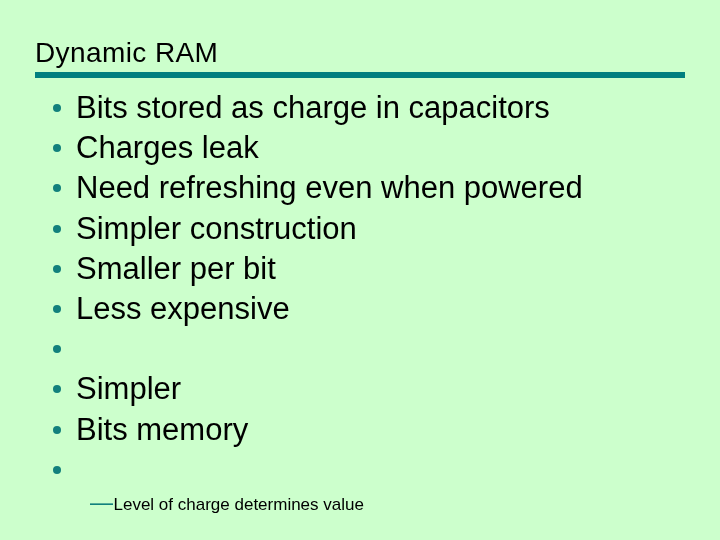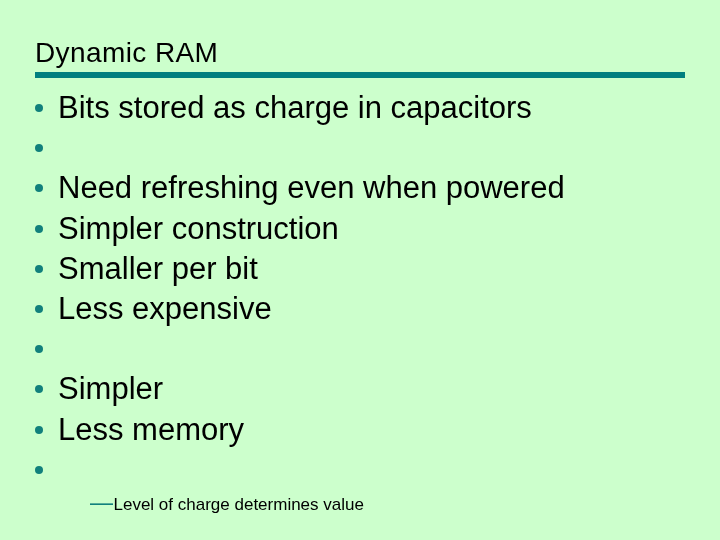--- a/index.html
+++ b/index.html
@@ -41,21 +41,21 @@
     left: 35px;
     top: 72px;
     width: 650px;
     height: 6px;
     background: #007f7f;
   }
 
   
   #bullet-list {
     position: absolute;
-    left: 22px;
+    left: 40px;
     top: 88px;
     width: 660px;
     list-style: none;
     margin: 0;
     padding: 0;
   }
   .bullet-row {
     position: relative;
     height: 40.2px;
     display: flex;
@@ -112,20 +112,21 @@
 
   <div id="title-rule"></div>
 
   <ul id="bullet-list">
     <li class="bullet-row">
       <span class="bullet-marker"></span>
       <span class="bullet-text">Bits stored as charge in capacitors</span>
     </li>
     <li class="bullet-row">
       <span class="bullet-marker"></span>
+      <span class="bullet-text">Charges leak</span>
     </li>
     <li class="bullet-row">
       <span class="bullet-marker"></span>
       <span class="bullet-text">Need refreshing even when powered</span>
     </li>
     <li class="bullet-row">
       <span class="bullet-marker"></span>
       <span class="bullet-text">Simpler construction</span>
     </li>
     <li class="bullet-row">
@@ -138,21 +139,21 @@
     </li>
     <li class="bullet-row">
       <span class="bullet-marker"></span>
     </li>
     <li class="bullet-row">
       <span class="bullet-marker"></span>
       <span class="bullet-text">Simpler</span>
     </li>
     <li class="bullet-row">
       <span class="bullet-marker"></span>
-      <span class="bullet-text">Less memory</span>
+      <span class="bullet-text">Bits memory</span>
     </li>
     <li class="bullet-row">
       <span class="bullet-marker"></span>
     </li>
   </ul>
 
   <div id="sub-bullet-row">
     <span id="sub-bullet-dash">—</span>
     <span id="sub-bullet-text">Level of charge determines value</span>
   </div>

